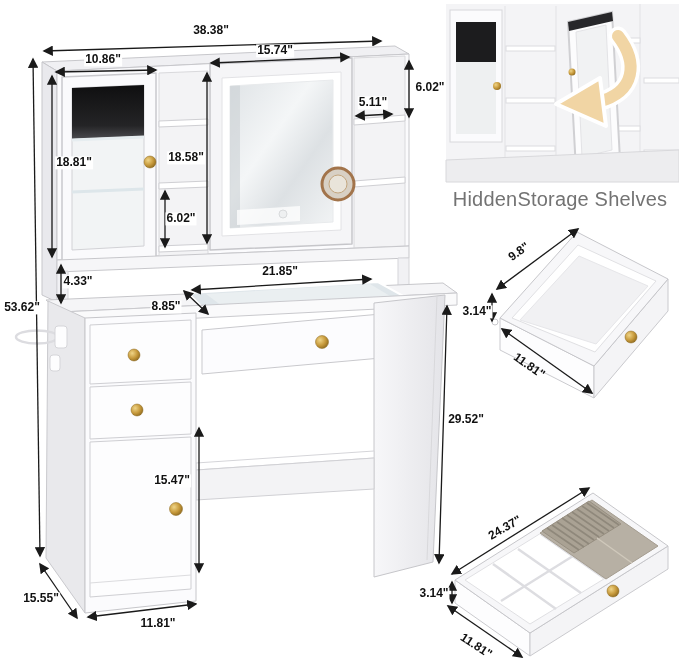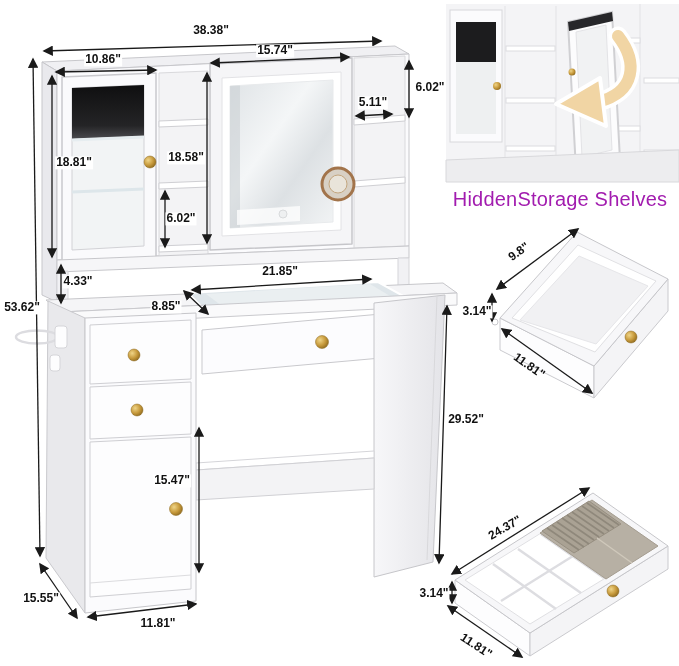--- a/index.html
+++ b/index.html
@@ -6,21 +6,21 @@
   #canvas{position:relative;width:679px;height:666px;background:#ffffff;overflow:hidden;
           font-family:"Liberation Sans",sans-serif;}
   #scene{position:absolute;left:0;top:0;}
   .dim-label{position:absolute;transform:translate(-50%,-50%);font-size:12px;font-weight:700;
              color:#111;background:#fff;padding:0 1px;line-height:1.1;white-space:nowrap;}
   .rot-n36{transform:translate(-50%,-50%) rotate(-36deg);background:transparent;}
   .rot-p35{transform:translate(-50%,-50%) rotate(35deg);background:transparent;}
   .rot-n30{transform:translate(-50%,-50%) rotate(-30deg);background:transparent;}
   .rot-p33{transform:translate(-50%,-50%) rotate(33deg);background:transparent;}
   .caption{position:absolute;transform:translate(-50%,-50%);font-size:20px;font-weight:400;
-           color:#a21caf;white-space:nowrap;letter-spacing:.2px;}
+           color:#737373;white-space:nowrap;letter-spacing:.2px;}
 </style>
 </head>
 <body>
 
 <div id="canvas">
 
 <svg id="scene" width="679" height="666" viewBox="0 0 679 666">
   <defs>
     <marker id="ah" viewBox="0 0 10 10" refX="8.5" refY="5" markerWidth="8" markerHeight="8" orient="auto-start-reverse">
       <path d="M0,0 L10,5 L0,10 z" fill="#1a1a1a"></path>

